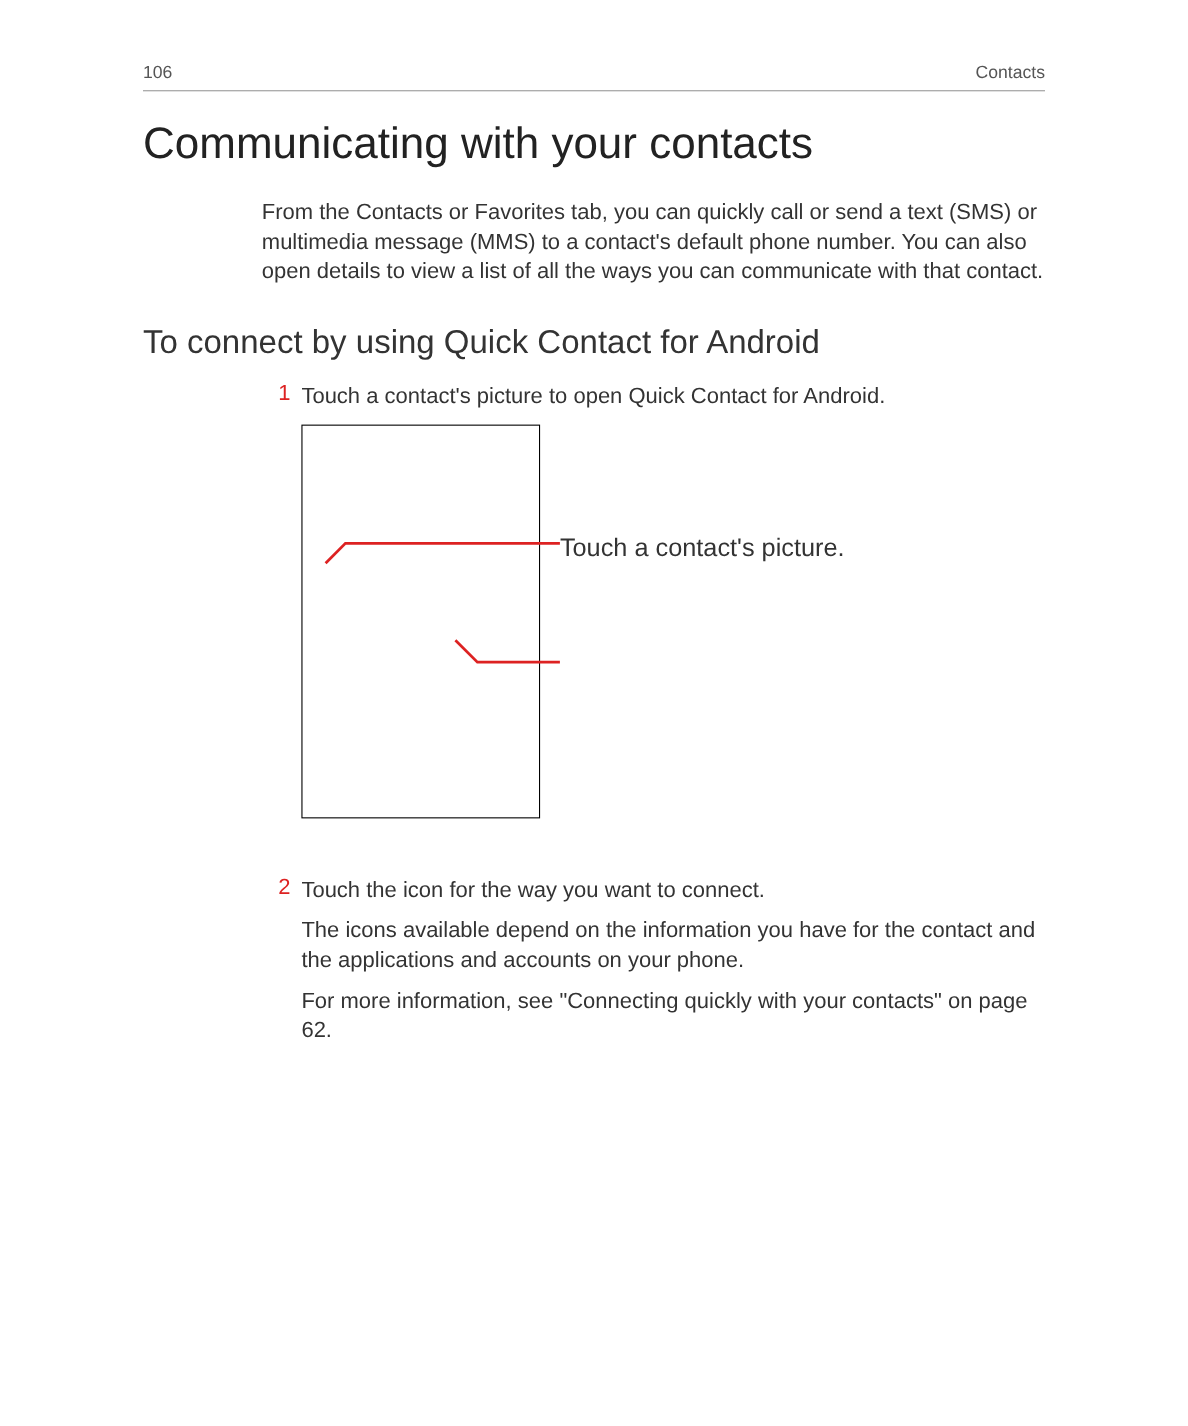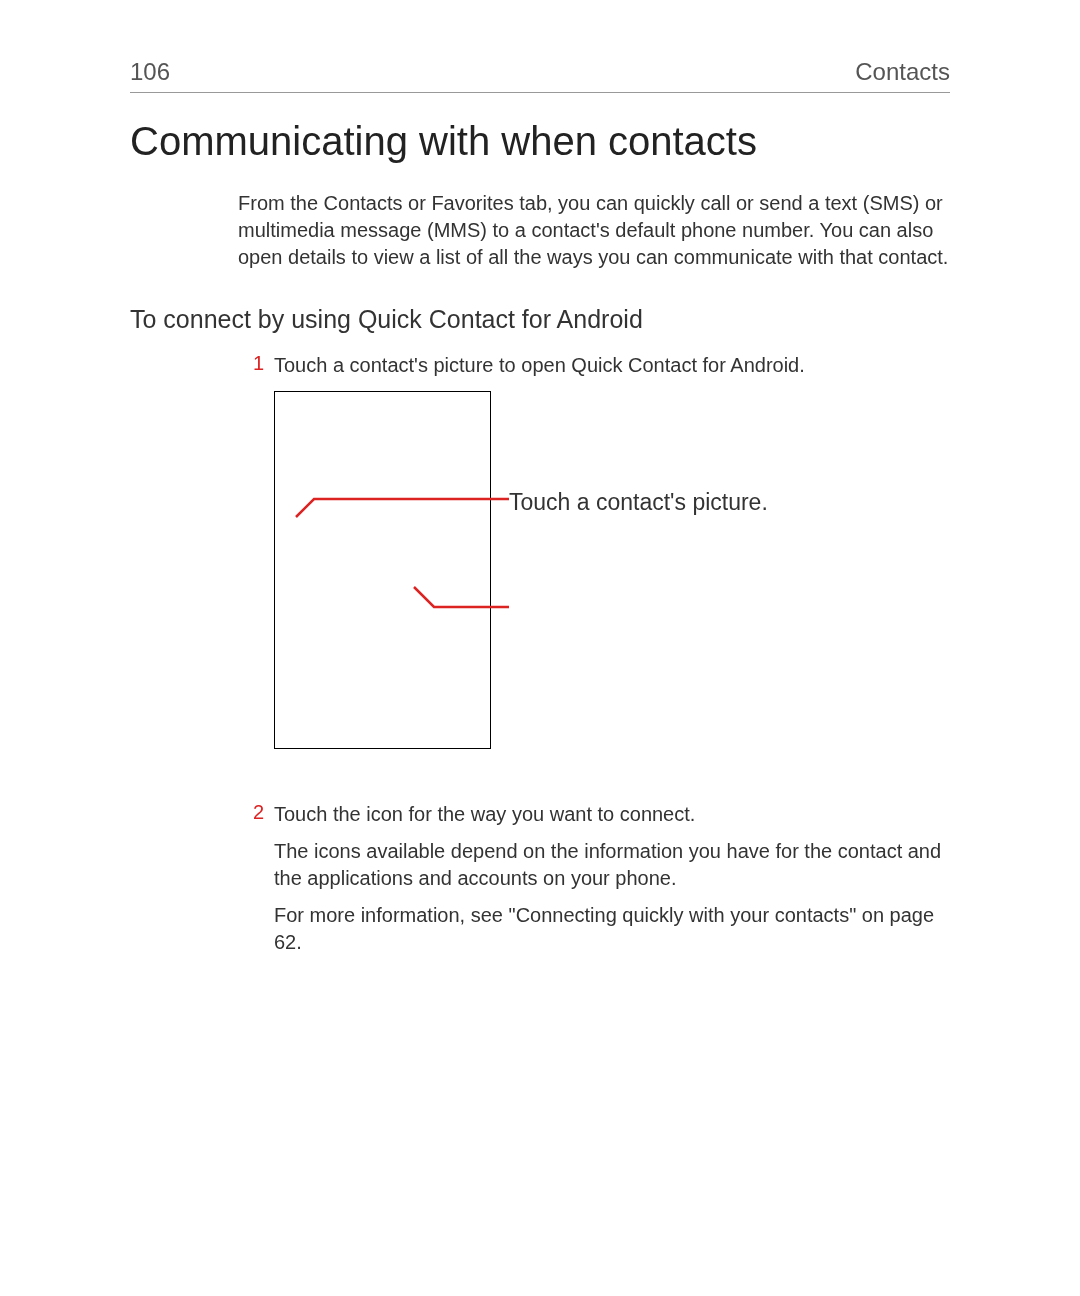--- a/index.html
+++ b/index.html
@@ -12,21 +12,21 @@
   .page {
     width: 1080px;
     height: 1296px;
     position: relative;
     box-sizing: border-box;
     padding: 58px 130px 0 130px;
   }
   .hdr {
     display: flex;
     justify-content: space-between;
-    font-size: 24px;
+    font-size: 16px;
     color: #555;
     padding-bottom: 6px;
   }
   .rule {
     border: none;
     border-top: 1px solid #999;
     margin: 0 0 26px 0;
   }
   h1.title {
     font-size: 40px;
@@ -35,21 +35,21 @@
     margin: 8px 0 26px 0;
   }
   .body-col {
     margin-left: 108px;
     font-size: 20px;
     line-height: 1.35;
     color: #333;
   }
   .body-col p { margin: 0 0 14px 0; }
   h2.subhead {
-    font-size: 25px;
+    font-size: 30px;
     font-weight: 400;
     color: #333;
     margin: 34px 0 18px 0;
   }
   .steps { margin-left: 108px; }
   .step {
     display: flex;
     align-items: flex-start;
     margin-bottom: 10px;
   }
@@ -107,21 +107,21 @@
 <body>
 
 <div class="page">
 
   <div class="hdr">
     <span>106</span>
     <span>Contacts</span>
   </div>
   <hr class="rule">
 
-  <h1 class="title">Communicating with when contacts</h1>
+  <h1 class="title">Communicating with your contacts</h1>
 
   <div class="body-col">
     <p>From the Contacts or Favorites tab, you can quickly call or send a text (SMS) or multimedia message (MMS) to a contact's default phone number. You can also open details to view a list of all the ways you can communicate with that contact.</p>
   </div>
 
   <h2 class="subhead">To connect by using Quick Contact for Android</h2>
 
   <div class="steps">
 
     <div class="step">

